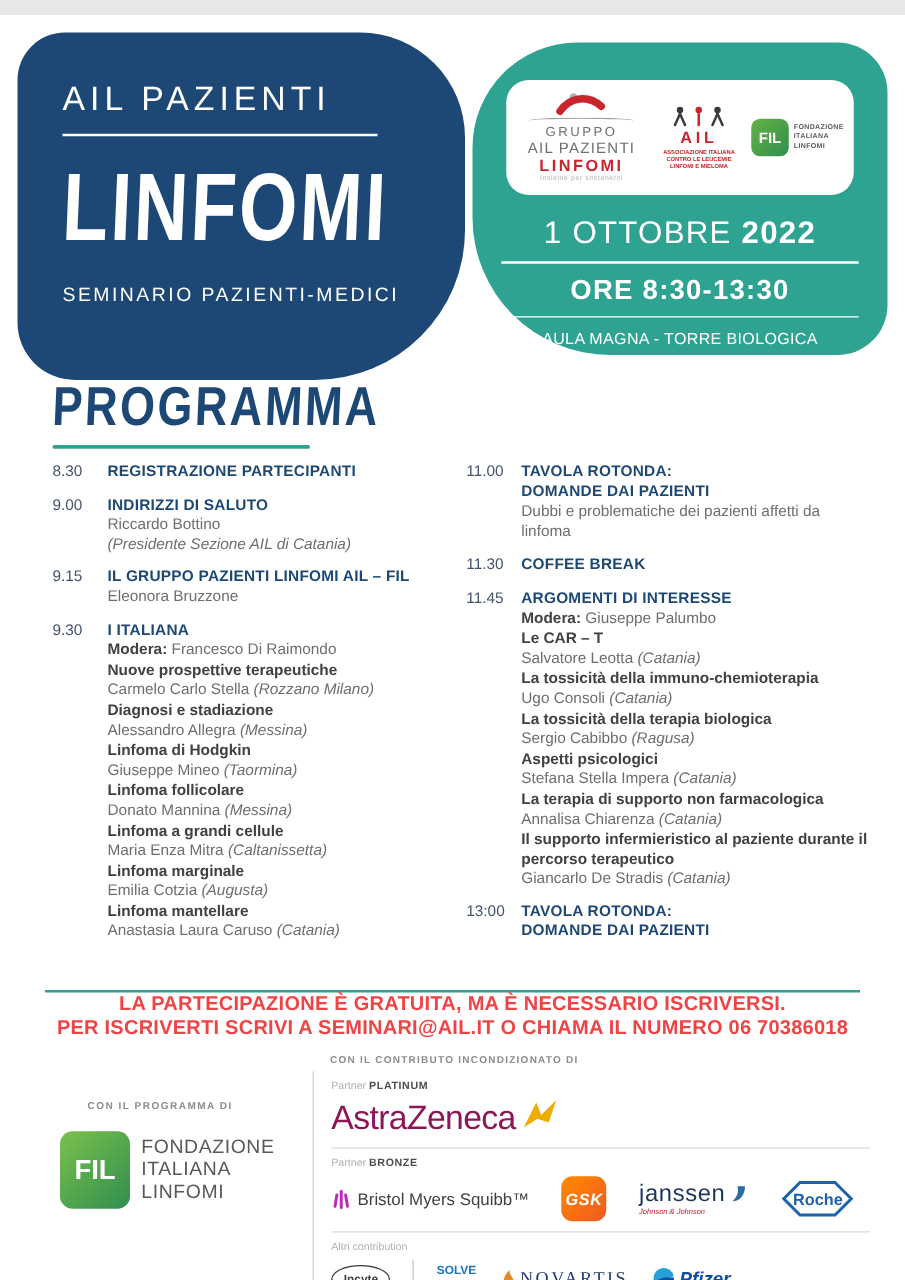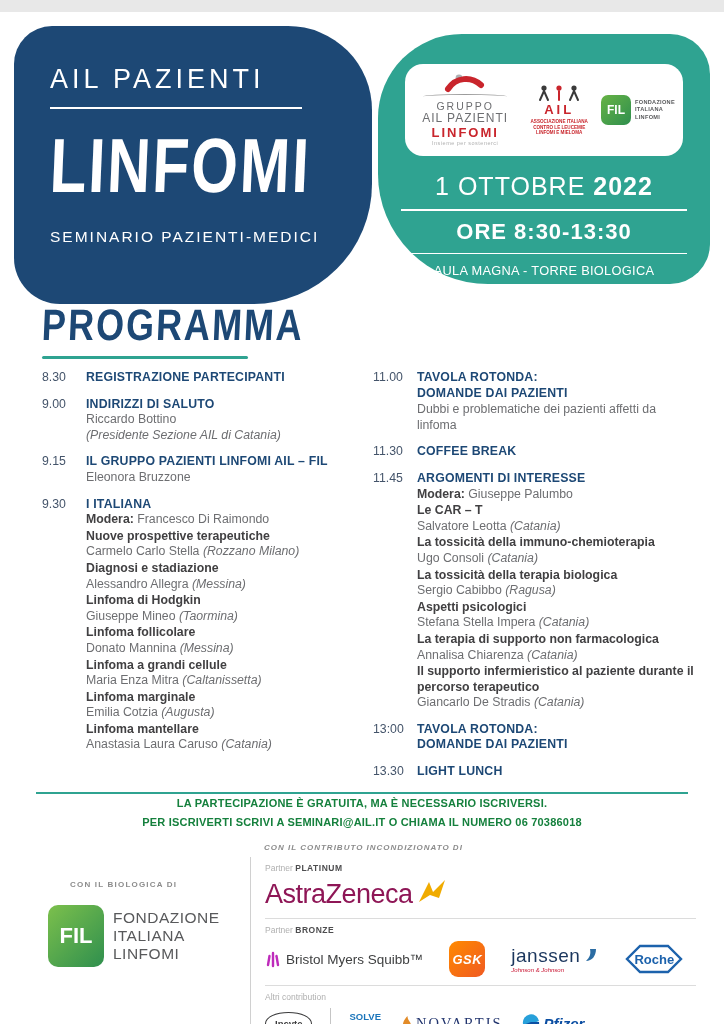--- a/index.html
+++ b/index.html
@@ -67,22 +67,22 @@
   .line.topic{font-weight:bold;color:#414042;margin-top:1px;}
   .line.moderator{color:#6d6e71;}
   .line.moderator b{color:#414042;}
   .line.speaker{color:#6d6e71;}
   .line.speaker i{color:#6d6e71;}
   .line.note i{color:#6d6e71;}
   .line.sub{color:#6d6e71;margin-top:1px;}
   
   .footer-rule{position:absolute;left:36px;top:772px;width:652px;height:2px;background:#2fa391;border:0;}
   .participation{position:absolute;left:0;top:782px;width:724px;text-align:center;
-    color:#15803d;font-weight:bold;font-size:11px;line-height:19px;letter-spacing:.2px;}
-  .contrib-label{position:absolute;left:264px;top:831px;font-size:8px;font-weight:bold;color:#8c8c8c;letter-spacing:1px;font-style:italic;}
+    color:#ef4444;font-weight:bold;font-size:16px;line-height:19px;letter-spacing:.2px;}
+  .contrib-label{position:absolute;left:264px;top:831px;font-size:8px;font-weight:bold;color:#8c8c8c;letter-spacing:1px;}
   .patrocinio{position:absolute;left:48px;top:868px;width:196px;text-align:left;}
   .patrocinio-label{font-size:8px;font-weight:bold;color:#8c8c8c;letter-spacing:1.2px;margin-left:22px;}
   .fil-big{display:flex;align-items:center;gap:9px;margin-top:16px;}
   .fil-big-tile{width:56px;height:62px;border-radius:10px;background:linear-gradient(135deg,#7cc04c,#2f8f4e);
     color:#fff;font-weight:bold;font-size:22px;display:flex;align-items:center;justify-content:center;}
   .fil-big-txt{font-size:15.5px;color:#58595b;font-weight:500;line-height:18px;letter-spacing:.5px;white-space:pre-line;}
   .sponsors{position:absolute;left:250px;top:845px;width:446px;border-left:1px solid #d0d0d0;
     padding-left:14px;box-sizing:border-box;}
   .sponsor-row{padding:6px 0 8px 0;}
   .sponsor-row + .sponsor-row{border-top:1px solid #dcdcdc;}
@@ -261,39 +261,33 @@
             <div class="line speaker">Giancarlo De Stradis <i>(Catania)</i></div>
           </div>
         </div>
         <div class="program-item">
           <div class="time">13:00</div>
           <div class="body">
             <div class="heading">TAVOLA ROTONDA:
 DOMANDE DAI PAZIENTI</div>
           </div>
         </div>
-        <div class="program-item">
-          <div class="time">13.30</div>
-          <div class="body">
-            <div class="heading">LIGHT LUNCH</div>
-          </div>
-        </div>
       </div>
   </div>
 
   <hr class="footer-rule">
   <div class="participation">
     <div>LA PARTECIPAZIONE È GRATUITA, MA È NECESSARIO ISCRIVERSI.</div>
     <div>PER ISCRIVERTI SCRIVI A SEMINARI@AIL.IT O CHIAMA IL NUMERO 06 70386018</div>
   </div>
 
   <div class="contrib-label">CON IL CONTRIBUTO INCONDIZIONATO DI</div>
 
   <div class="patrocinio">
-    <div class="patrocinio-label">CON IL BIOLOGICA DI</div>
+    <div class="patrocinio-label">CON IL PROGRAMMA DI</div>
     <div class="fil-big">
       <div class="fil-big-tile">FIL</div>
       <div class="fil-big-txt">FONDAZIONE
 ITALIANA
 LINFOMI</div>
     </div>
   </div>
 
   <div class="sponsors">
 

